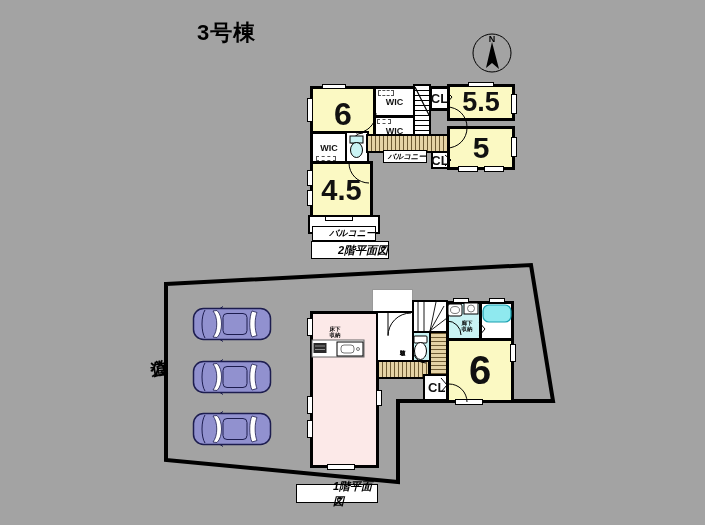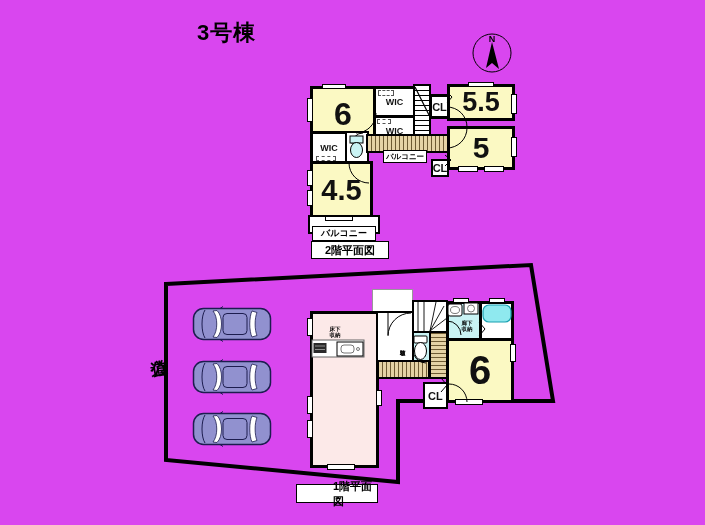--- a/index.html
+++ b/index.html
@@ -1,37 +1,37 @@
 <!DOCTYPE html>
 <html style="--room-yellow: #FBF9C3; --ldk-pink: #FCE9E8; --water-cyan: #C9F3F4; --tub-cyan: #8FE9EF; --wood-light: #E5D3A5; --wood-dark: #6E5B33; --car-purple: #9191CF;"><head>
 <meta charset="utf-8">
 <style>
   html,body{margin:0;padding:0;background:#fff;}
-  #canvas{position:relative;width:705px;height:525px;background:#d946ef;overflow:hidden;
+  #canvas{position:relative;width:705px;height:525px;background:#a3a3a3;overflow:hidden;
           font-family:"Liberation Sans","DejaVu Sans",sans-serif;color:#000;}
   .abs{position:absolute;box-sizing:border-box;}
   .room{position:absolute;box-sizing:border-box;border:3px solid #000;
         display:flex;align-items:center;justify-content:center;font-weight:700;color:#111;}
   .b2{border-width:2px;}
   .yellow{background:var(--room-yellow);}
   .pink{background:var(--ldk-pink);}
   .cyan{background:var(--water-cyan);}
   .white{background:#fff;text-align:center;}
   .wood-v{background:repeating-linear-gradient(90deg,var(--wood-light) 0 3px,var(--wood-dark) 3px 4px);border:2px solid #000;}
   .wood-h{background:repeating-linear-gradient(0deg,var(--wood-light) 0 3px,var(--wood-dark) 3px 4px);border:2px solid #000;}
   .stairs{background:#fff repeating-linear-gradient(180deg,rgba(0,0,0,0) 0 4px,#000 4px 5px);border:2px solid #000;}
   .win{position:absolute;box-sizing:border-box;background:#fff;border:1px solid #000;}
   .dash{position:absolute;box-sizing:border-box;border:1px dashed #555;background:#fff;}
   .label-box{position:absolute;box-sizing:border-box;background:#fff;border:1.5px solid #000;
-             display:flex;align-items:center;justify-content:center;font-weight:700;}
+             display:flex;align-items:center;justify-content:flex-end;font-weight:700;font-style:italic;}
   .tiny{position:absolute;font-size:5.5px;font-weight:700;line-height:1.15;text-align:center;
         word-break:break-all;letter-spacing:0;}
   .vtext{writing-mode:vertical-rl;text-orientation:upright;}
   .f32{font-size:32px;} .f30{font-size:30px;} .f29{font-size:29px;} .f27{font-size:27px;}
-  .f40{font-size:40px;} .f9{font-size:9px;} .f8{font-size:11px;margin-top:8px;} .f7{font-size:7.5px;}
+  .f40{font-size:40px;} .f9{font-size:9px;} .f8{font-size:13px;} .f7{font-size:7.5px;}
   svg{display:block;}
   .wall-line{stroke:#000;fill:none;}
   .car-body{fill:var(--car-purple);stroke:#1d1d4f;stroke-width:1.5;}
   .car-roof{fill:var(--car-purple);stroke:#1d1d4f;stroke-width:1;}
   .car-glass{fill:#fff;stroke:#1d1d4f;stroke-width:0.8;}
   .car-line{stroke:#1d1d4f;fill:none;stroke-width:1;}
   .tub-fill{fill:var(--tub-cyan);stroke:#18A0B0;stroke-width:1.2;}
   .fix-cyan{fill:var(--water-cyan);stroke:#000;stroke-width:1;}
   .fix-white{fill:#fff;stroke:#000;stroke-width:1;}
   .fix-thin{fill:none;stroke:#555;stroke-width:0.8;}

